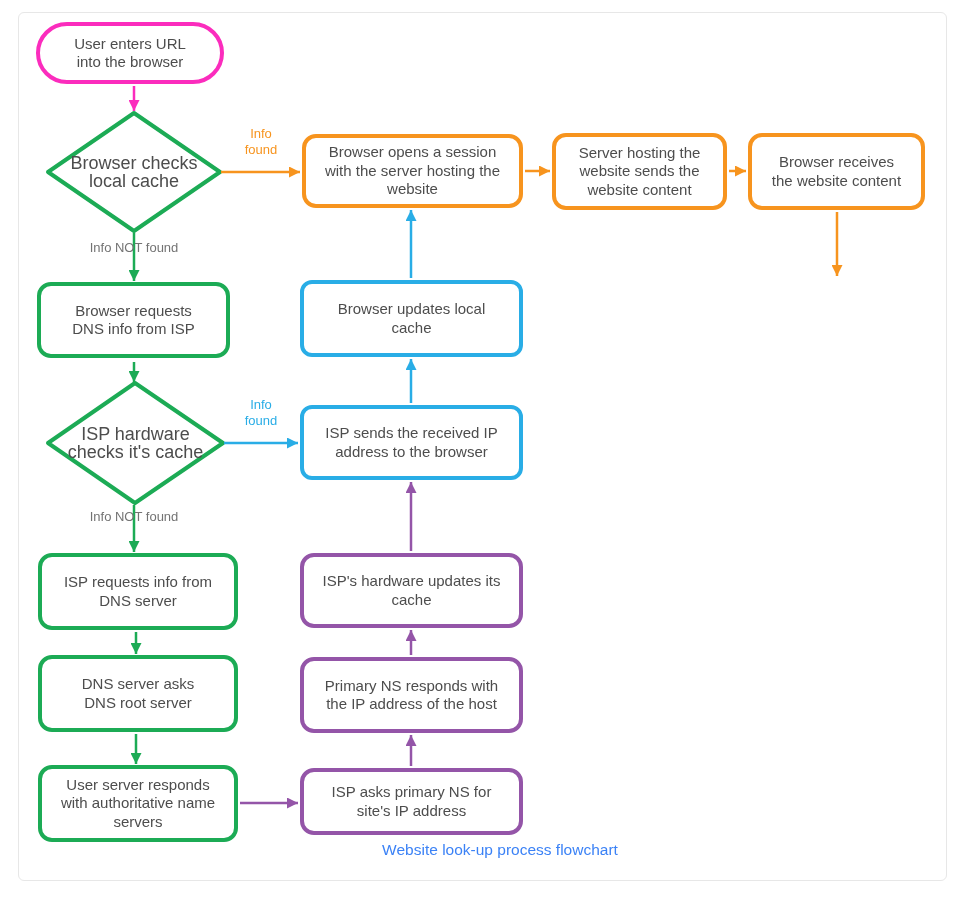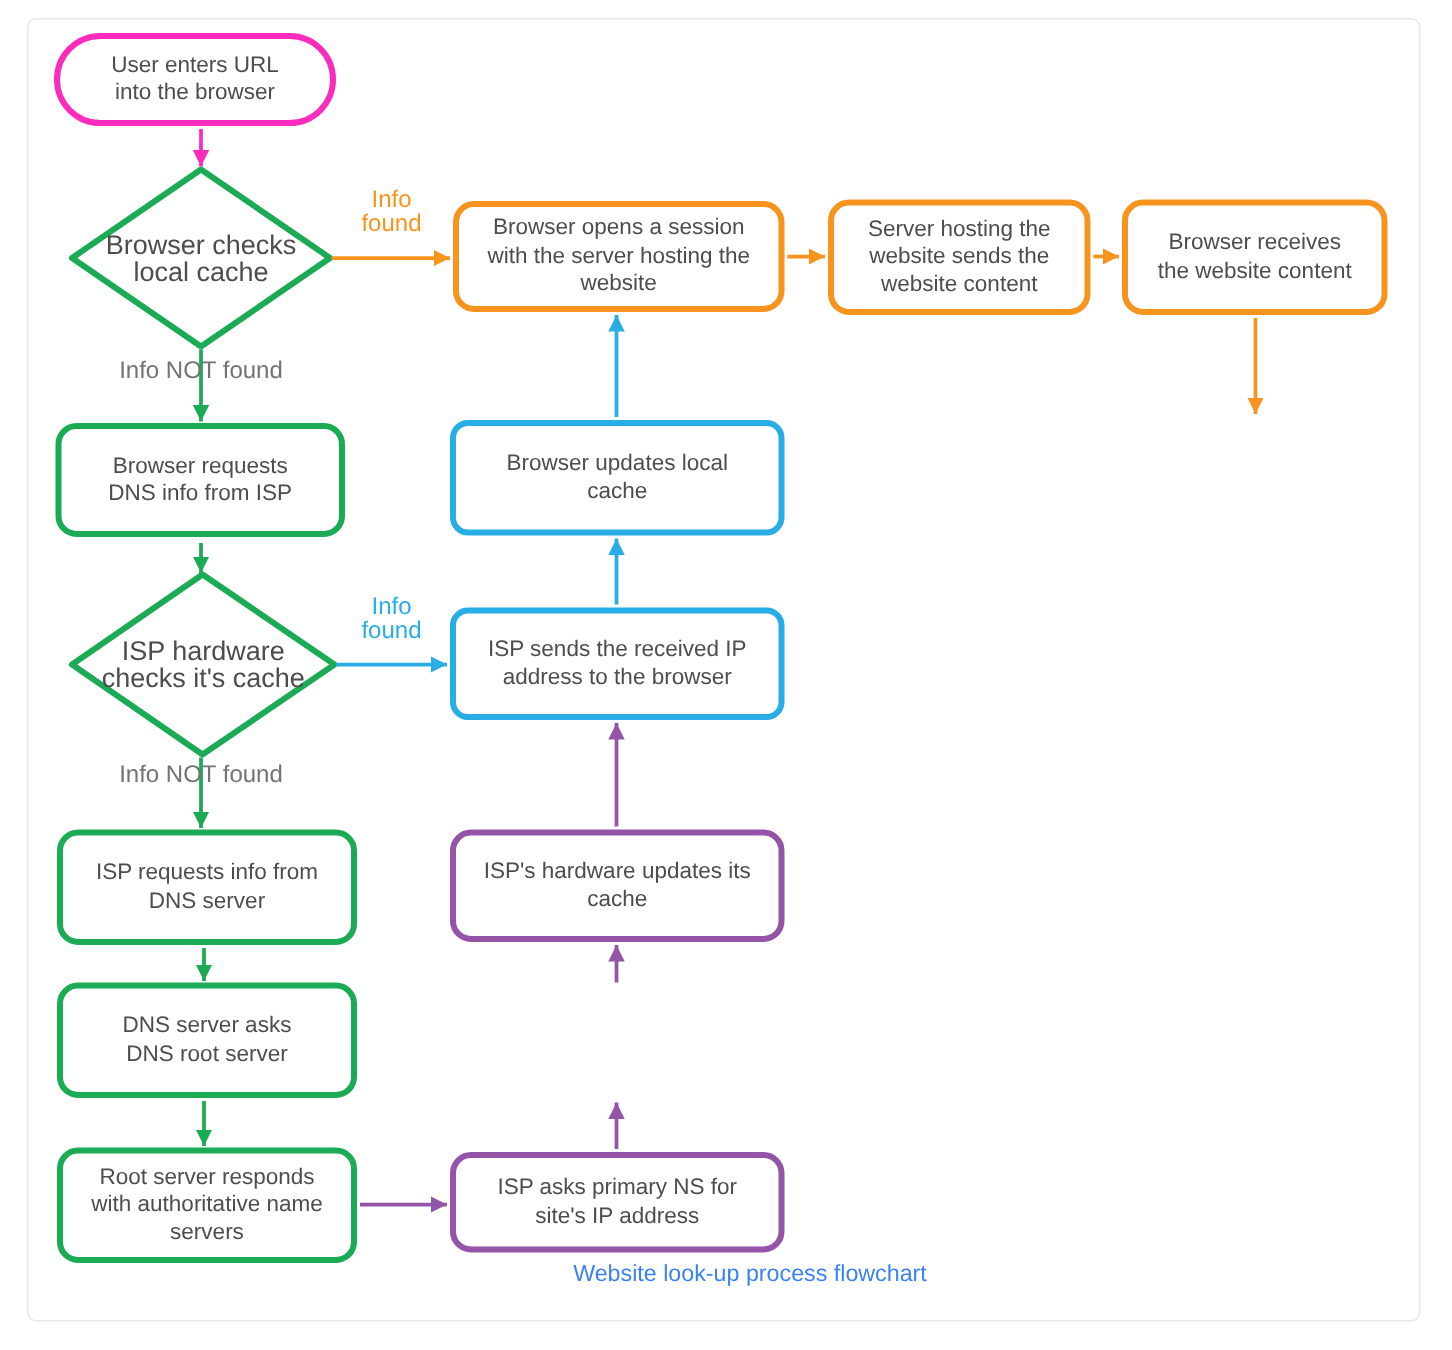--- a/index.html
+++ b/index.html
@@ -15,21 +15,21 @@
   .stadium{border-radius:40px;border:4px solid;}
   .pink{border-color:#fb2cbd;}
   .green{border-color:#1cab55;}
   .orange{border-color:#f7941e;}
   .blue{border-color:#29ade6;border-radius:12px;}
   .purple{border-color:#9455a8;}
   .red{border-color:#ed1515;border-width:5px;}
   .dtext{position:absolute;display:flex;align-items:center;justify-content:center;
          text-align:center;color:#4d4d4d;font-size:18px;line-height:18.5px;
          white-space:pre-line;z-index:3;background:transparent;}
-  .elabel{position:absolute;text-align:center;font-size:16px;line-height:16px;
+  .elabel{position:absolute;text-align:center;font-size:13px;line-height:16px;
           white-space:pre-line;z-index:4;}
   .elabel.orange-t{color:#f7941e;}
   .elabel.green-t{color:#737373;}
   .elabel.blue-t{color:#29ade6;}
   .caption{position:absolute;left:300px;top:841px;width:400px;text-align:center;
            font-size:15.5px;color:#3b82f6;z-index:3;}
   svg.layer{z-index:2;}
 </style>
 </head>
 <body>
@@ -97,21 +97,23 @@
   <div class="dtext" style="left:60px;top:412px;width:151px;height:62px;">ISP hardware
 checks it's cache</div>
   <div class="node rect blue" style="left:300px;top:405px;width:223px;height:75px;">ISP sends the received IP
 address to the browser</div>
   <div class="node rect green" style="left:38px;top:553px;width:200px;height:77px;">ISP requests info from
 DNS server</div>
   <div class="node rect purple" style="left:300px;top:553px;width:223px;height:75px;">ISP's hardware updates its
 cache</div>
   <div class="node rect green" style="left:38px;top:655px;width:200px;height:77px;">DNS server asks
 DNS root server</div>
-  <div class="node rect green" style="left:38px;top:765px;width:200px;height:77px;">Root server responds
+  <div class="node rect purple" style="left:300px;top:657px;width:223px;height:76px;">Primary NS responds with
+the IP address of the host</div>
+  <div class="node rect green" style="left:38px;top:765px;width:200px;height:77px;">User server responds
 with authoritative name
 servers</div>
   <div class="node rect purple" style="left:300px;top:768px;width:223px;height:67px;">ISP asks primary NS for
 site's IP address</div>
 
   <div class="elabel orange-t" style="left:211px;top:126px;width:100px;">Info
 found</div>
   <div class="elabel green-t" style="left:54px;top:240px;width:160px;">Info NOT found</div>
   <div class="elabel blue-t" style="left:211px;top:397px;width:100px;">Info
 found</div>

